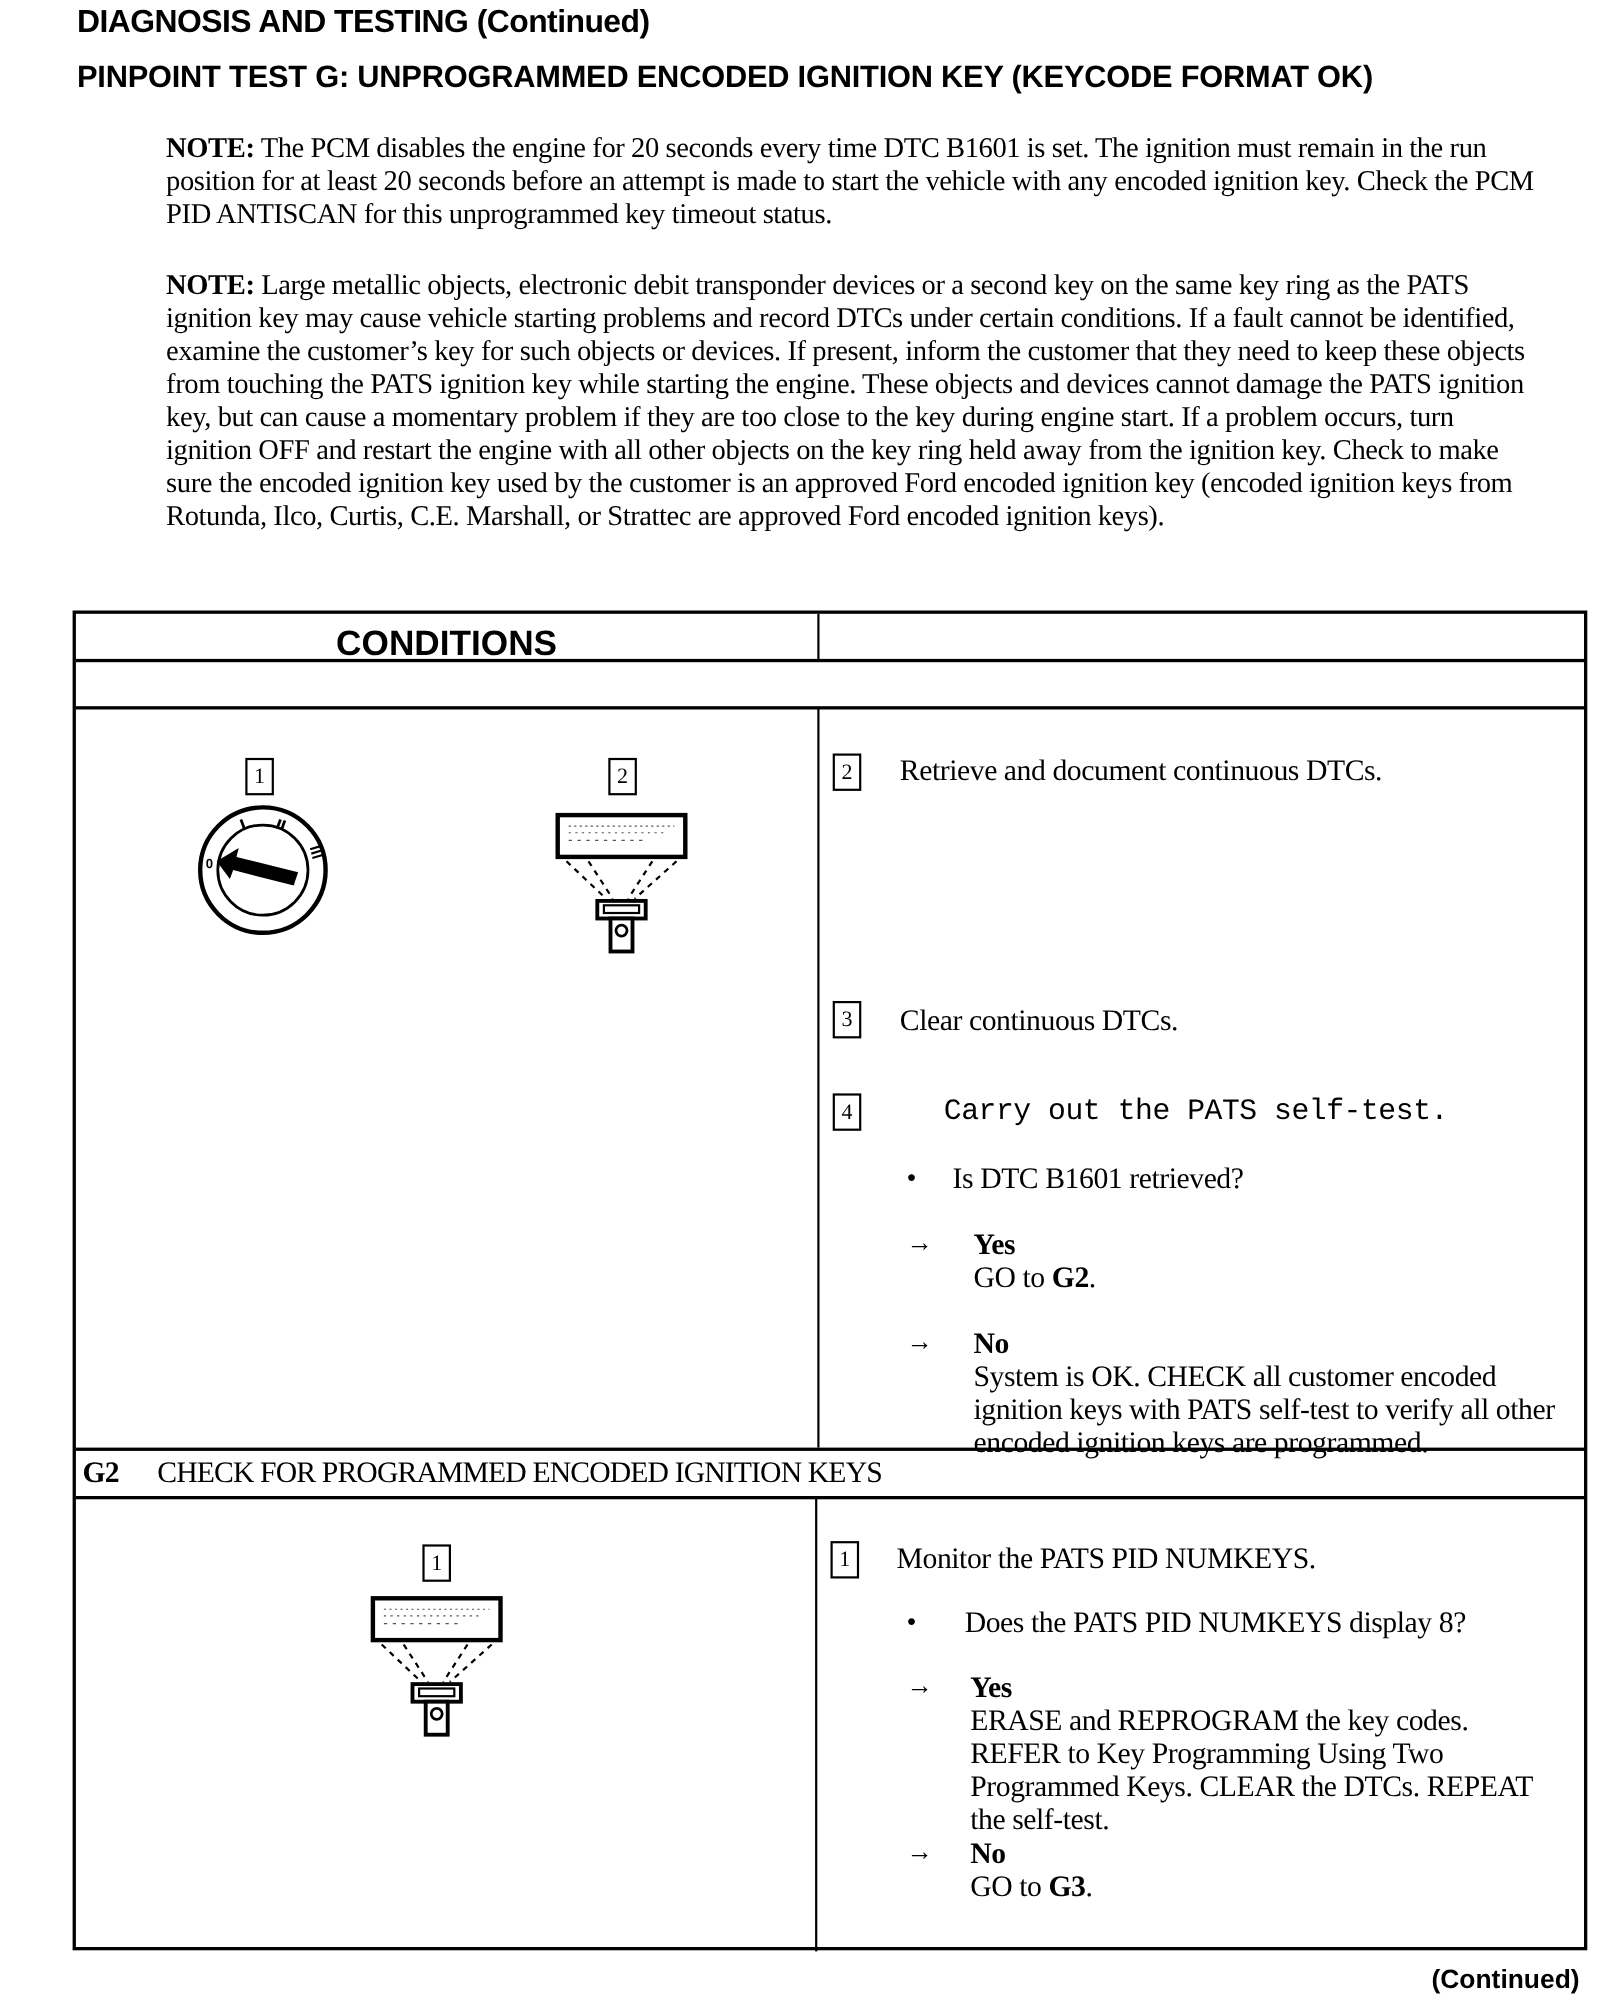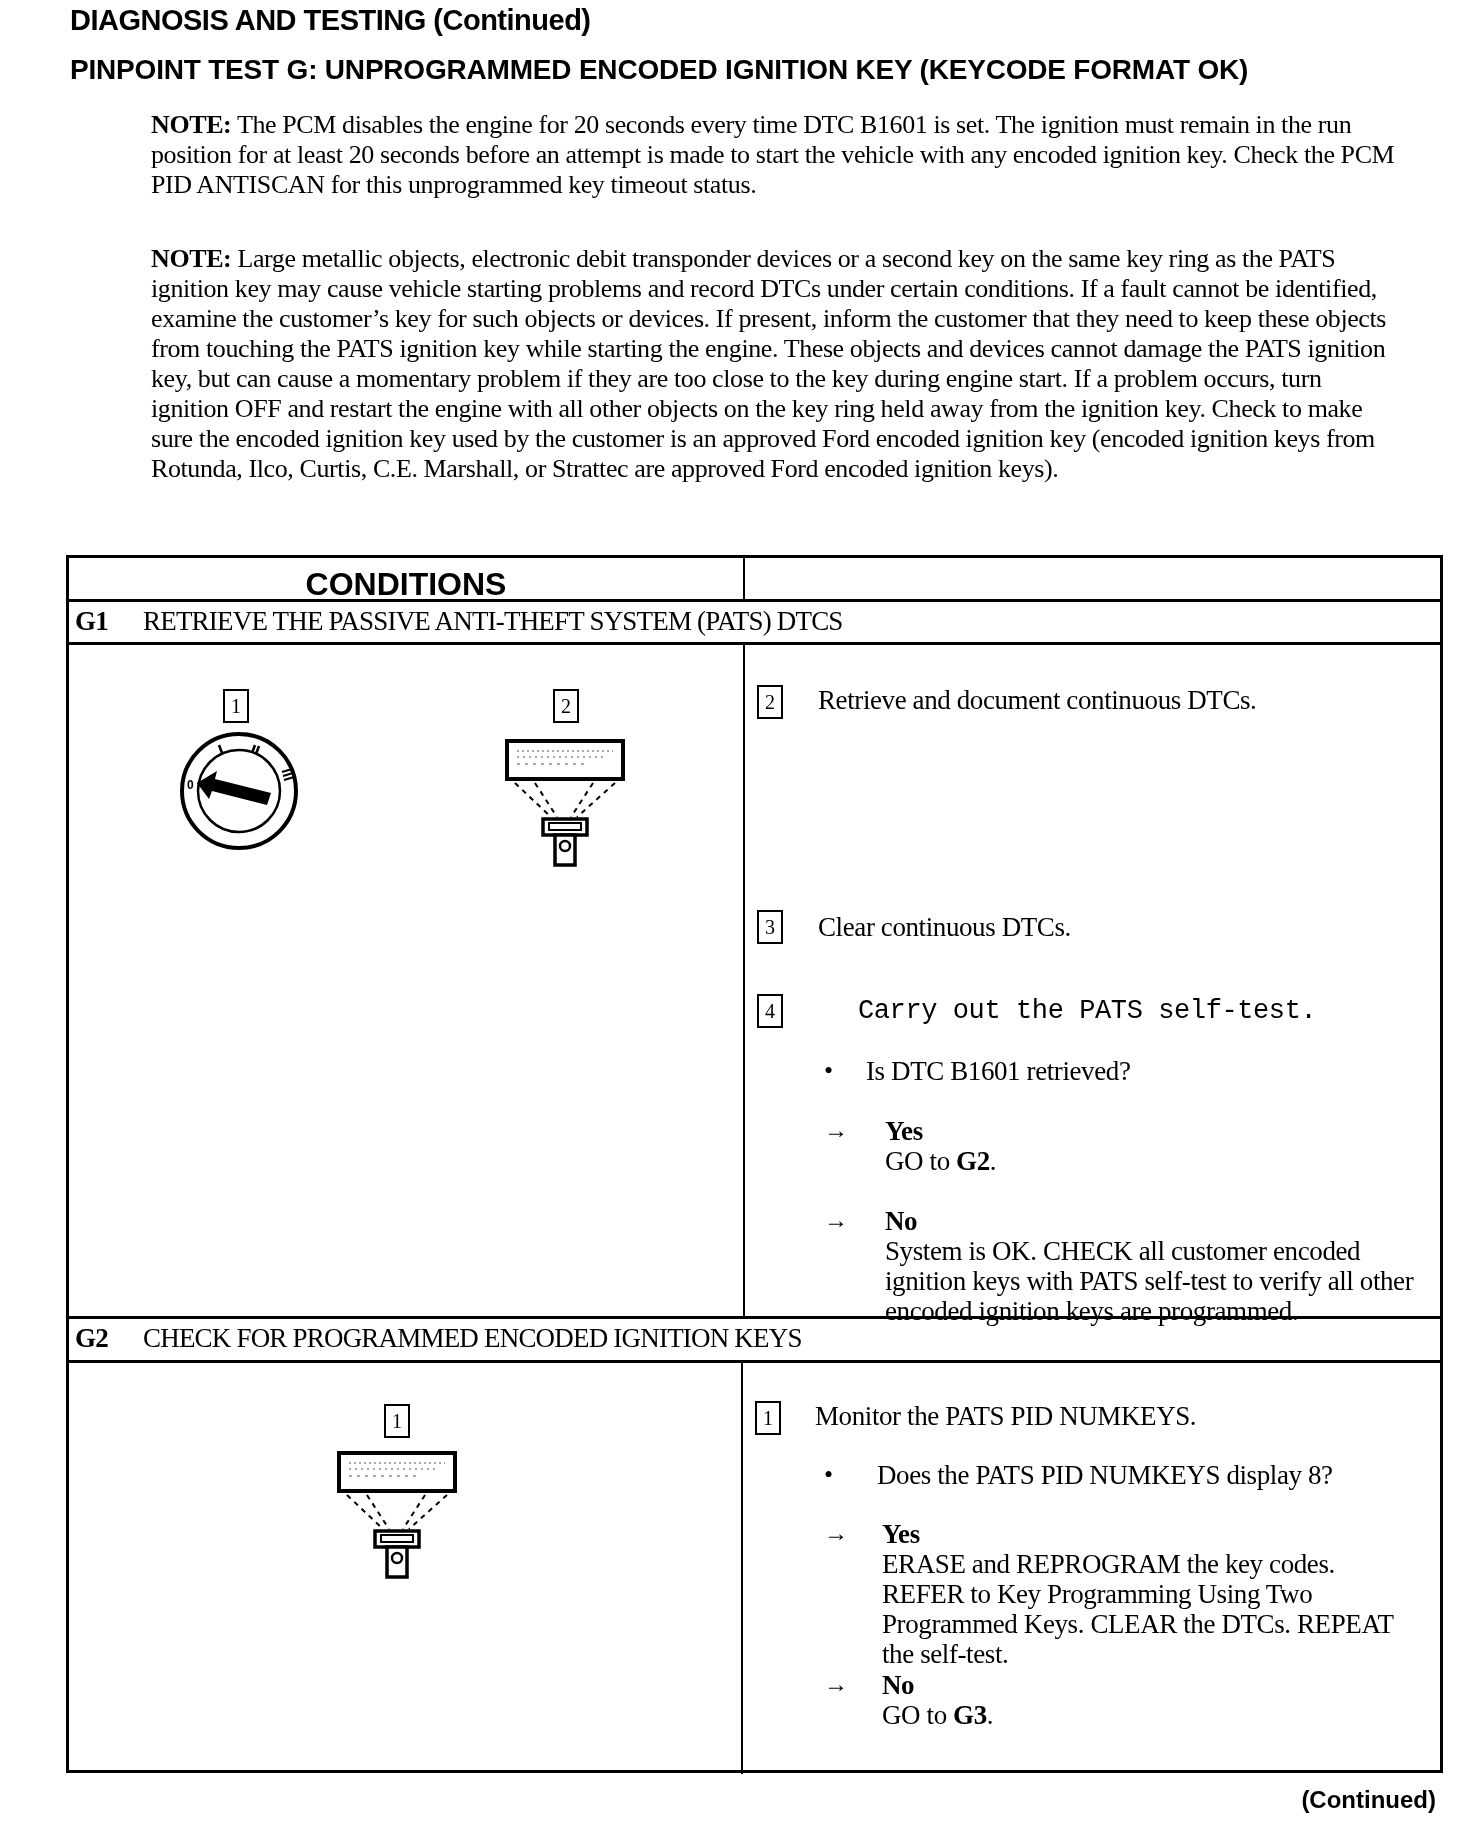--- a/index.html
+++ b/index.html
@@ -14,21 +14,21 @@
   }
   #test-title {
     position: absolute; left: 70px; top: 54px;
     font-size: 28px; letter-spacing: -0.2px; white-space: nowrap;
   }
   .note {
     position: absolute; left: 151px; width: 1250px;
     font-size: 26px; line-height: 30px; letter-spacing: -0.4px;
   }
   .note b { font-weight: bold; }
-  #note-1 { top: 110px; }
+  #note-1 { top: 120px; }
   #note-2 { top: 244px; }
 
   
   #table {
     position: absolute; left: 66px; top: 555px; width: 1377px; height: 1218px;
     border: 3px solid #000; box-sizing: border-box;
   }
   .hline { position: absolute; left: 0; right: 0; height: 3px; background: #000; }
   .vline { position: absolute; width: 2px; background: #000; }
   .col-head {
@@ -65,21 +65,20 @@
 
 <div id="note-1" class="note"><b>NOTE:</b><span> The PCM disables the engine for 20 seconds every time DTC B1601 is set. The ignition must remain in the run position for at least 20 seconds before an attempt is made to start the vehicle with any encoded ignition key. Check the PCM PID  ANTISCAN for this unprogrammed key timeout status.</span></div>
 <div id="note-2" class="note"><b>NOTE:</b><span> Large metallic objects, electronic debit transponder devices or a second key on the same key ring as the PATS ignition key may cause vehicle starting problems and record DTCs under certain conditions. If a fault cannot be identified, examine  the customer’s key for such objects or devices. If present, inform the customer that they need to keep these objects from touching the PATS ignition key while starting the engine. These objects and devices cannot damage the PATS ignition key, but can  cause a momentary problem if they are too close to the key during engine start. If a problem occurs, turn ignition OFF and restart the engine with all other objects on the key ring held away from the ignition key. Check to make sure the encoded ignition key  used by the customer is an approved Ford encoded ignition key (encoded ignition keys from Rotunda, Ilco, Curtis, C.E. Marshall, or Strattec are approved Ford encoded ignition keys).</span></div>
 
 <div id="table">
 
   <div class="col-head sans" id="col-conditions">CONDITIONS</div>
   <div class="vline" style="left:674px; top:0; height:42px;"></div>
   <div class="hline" style="top:41px;"></div>
 
-  <div class="step-title" style="top:48px;"><span class="sid">G1</span><span>RETRIEVE THE PASSIVE ANTI-THEFT SYSTEM (PATS) DTCS</span></div>
   <div class="hline" style="top:84px;"></div>
   <div class="vline" style="left:674px; top:86px; height:672px;"></div>
 
   <div class="num-box" style="left:154px; top:131px;">1</div>
   <svg style="left:110px; top:173px;" width="120" height="120" viewBox="0 0 120 120">
     <circle cx="60" cy="60" r="57" fill="none" stroke="#000" stroke-width="4"></circle>
     <circle cx="60" cy="60" r="41" fill="none" stroke="#000" stroke-width="2.5"></circle>
     <polygon points="18,52 38,40 36,48 92,62 88,74 33,60 30,68" fill="#000"></polygon>
     <text x="8" y="58" font-size="12" font-family="Liberation Sans, sans-serif" font-weight="bold">0</text>
     <line x1="40" y1="14" x2="43" y2="22" stroke="#000" stroke-width="2.5"></line>

